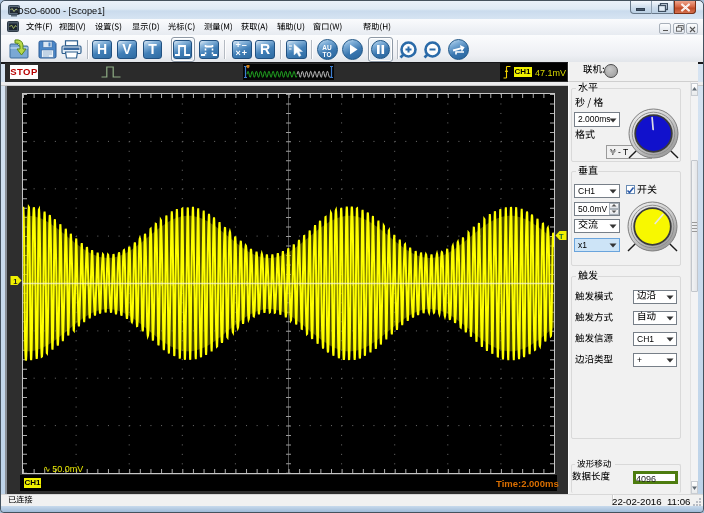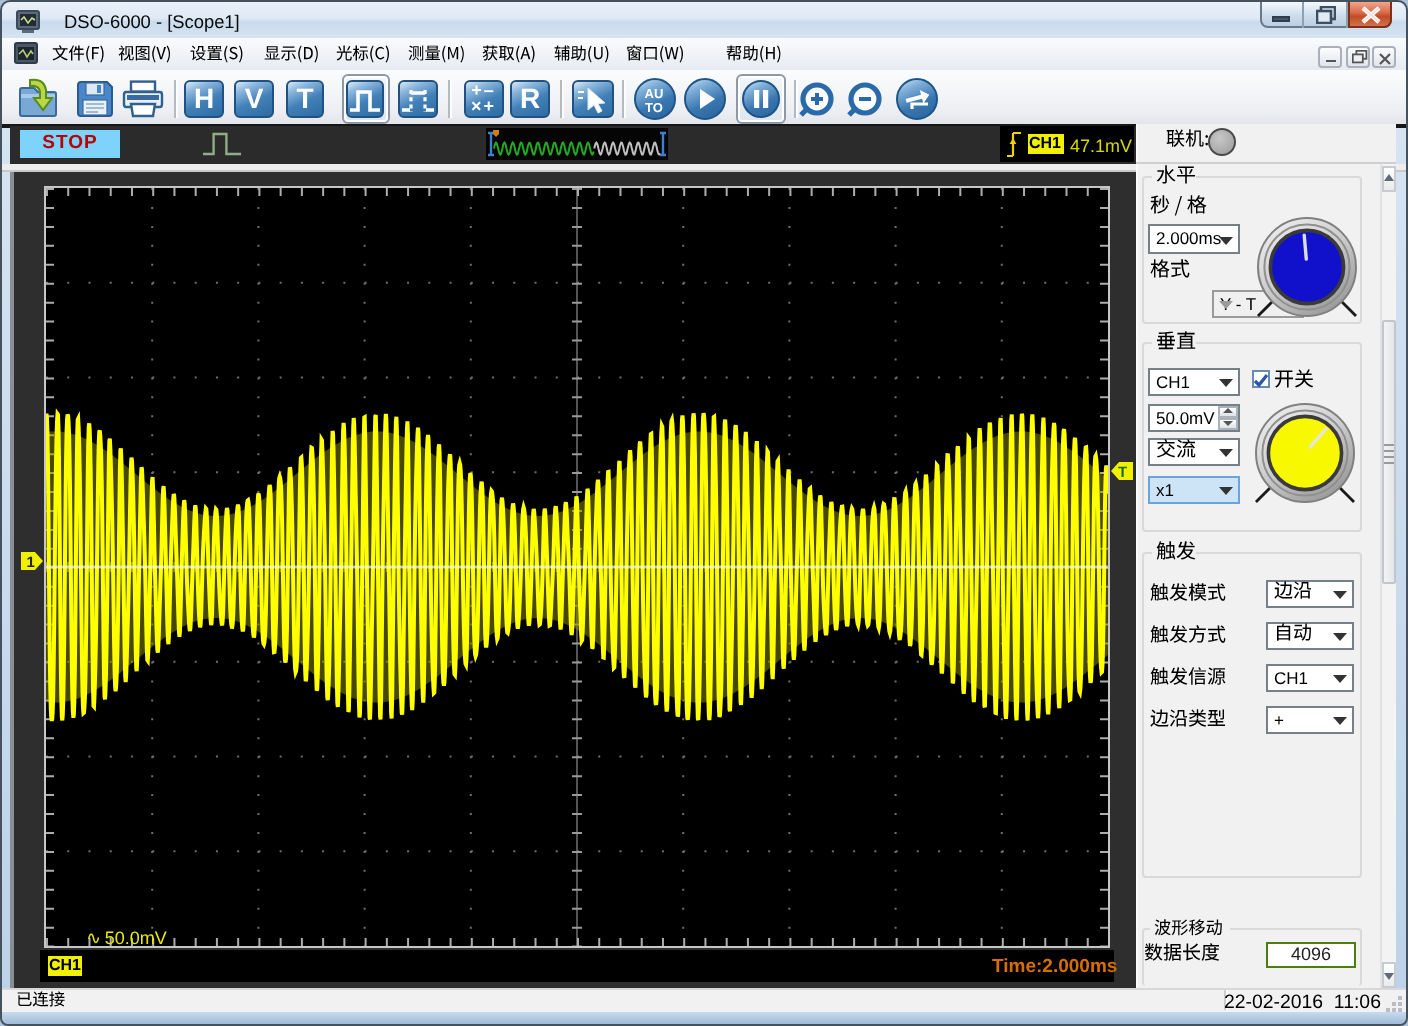--- a/index.html
+++ b/index.html
@@ -20,21 +20,21 @@
 
 <div class="abs" style="left:0;top:0;width:704px;height:513px;background:linear-gradient(180deg,#dae6f3,#bcd2e8);border:1px solid #45525e;border-radius:5px 5px 4px 4px"></div>
 <div class="abs" style="left:1px;top:505px;width:702px;height:7px;background:linear-gradient(180deg,#cfdff0,#9fbbd8);border-radius:0 0 4px 4px"></div>
 <div class="abs" style="left:1px;top:1px;width:702px;height:18px;background:linear-gradient(180deg,#eaf1f9 0%,#dfeaf5 45%,#cadbed 55%,#d6e4f2 100%);border-radius:5px 5px 0 0"></div>
 <svg class="abs" style="left:8px;top:5px" width="12" height="12">
 <rect x="0.5" y="0.5" width="11" height="9" rx="1" fill="#5a6a7a" stroke="#3a4a58"></rect>
 <rect x="2" y="2" width="8" height="6" fill="#222b36"></rect>
 <path d="M2.5 5 L4 3.5 L6 6.5 L8 4 L9.5 5" stroke="#cfe08a" stroke-width="0.8" fill="none"></path>
 <rect x="3" y="10" width="6" height="1.5" fill="#5a6a7a"></rect>
   </svg>
-<div class="abs" style="left:32px;top:5.5px;font-size:9.2px;color:#0a0a0a">DSO-6000 - [Scope1]</div>
+<div class="abs" style="left:17px;top:5.5px;font-size:9.2px;color:#0a0a0a">DSO-6000 - [Scope1]</div>
 <div class="abs" style="left:630px;top:1px;width:66px;height:13px;border:1px solid #68798a;border-top:none;border-radius:0 0 4px 4px;background:linear-gradient(180deg,#f5f9fd,#cdddec 55%,#bacfe3)"></div>
 <div class="abs" style="left:651px;top:1px;width:1px;height:13px;background:#8fa0b0"></div>
 <div class="abs" style="left:673px;top:1px;width:1px;height:13px;background:#8fa0b0"></div>
 <div class="abs" style="left:674px;top:1px;width:22px;height:13px;border-radius:0 0 4px 0;background:linear-gradient(180deg,#f0a58c 0%,#d86a48 45%,#c14c28 60%,#d4704e 100%);border:1px solid #7e3014;border-top:none"></div>
 <div class="abs" style="left:636px;top:8px;width:9px;height:3px;background:#47586a;border:1px solid #2f3f50"></div>
 <svg class="abs" style="left:658px;top:3px" width="10" height="9">
 <rect x="2.5" y="0.5" width="7" height="6" fill="none" stroke="#3d4e60" stroke-width="1.3"></rect>
 <rect x="0.5" y="2.5" width="7" height="6" fill="#dfeaf4" stroke="#3d4e60" stroke-width="1.3"></rect>
   </svg>
 <svg class="abs" style="left:680px;top:3px" width="11" height="9">
@@ -147,21 +147,21 @@
 <circle cx="9.5" cy="9.5" r="7" fill="#fdfdfd" stroke="#2a6aa8" stroke-width="2.6"></circle>
 <path d="M6.5 9.5 H12.5" stroke="#2a6aa8" stroke-width="2"></path>
 <path d="M4.5 14.5 L1.5 17.5" stroke="#2a6aa8" stroke-width="2.6"></path>
   </svg>
 <div class="tbc" style="left:448px;width:21px"><svg width="19" height="19">
 <path d="M4 8 L12 8 L12 5.5 L16 9 L12 12.5 L12 10 L4 10 Z" fill="#fff" transform="rotate(-15 9.5 9.5)"></path>
 <path d="M15 12 L7 12 L7 14.5" stroke="#fff" stroke-width="1.6" fill="none"></path>
     </svg></div>
 <div class="abs" style="left:1px;top:62px;width:702px;height:2px;background:#17171a"></div>
 <div class="abs" style="left:5px;top:63px;width:563px;height:19px;background:#2b2b2b"></div>
-<div class="abs" style="left:10px;top:65px;width:50px;height:14px;background:#7dd3fc;color:#b80000;font-weight:bold;font-size:9.5px;text-align:center;line-height:14px;letter-spacing:0.5px">STOP</div>
+<div class="abs" style="left:10px;top:65px;width:28px;height:14px;background:#ffffff;color:#b80000;font-weight:bold;font-size:9.5px;text-align:center;line-height:14px;letter-spacing:0.5px">STOP</div>
 <svg class="abs" style="left:101px;top:66px" width="20" height="12">
 <path d="M0.5 11 L5.8 11 L5.8 1 L12.2 1 L12.2 11 L19.5 11" stroke="#8fae85" stroke-width="1.2" fill="none"></path>
   </svg>
 <div class="abs" style="left:242.5px;top:63.5px;width:91px;height:16px;background:#050505"></div>
 <svg class="abs" style="left:242.5px;top:63.5px" width="91" height="16">
     <polyline points="4.0,10.3 4.3,8.8 4.7,7.7 5.0,7.3 5.4,7.7 5.7,8.8 6.1,10.2 6.4,11.7 6.8,12.9 7.1,13.3 7.5,13.0 7.8,11.9 8.2,10.4 8.5,8.9 8.8,7.8 9.2,7.3 9.5,7.6 9.9,8.6 10.2,10.1 10.6,11.6 10.9,12.8 11.3,13.3 11.6,13.0 12.0,12.0 12.3,10.6 12.6,9.0 13.0,7.9 13.3,7.3 13.7,7.6 14.0,8.5 14.4,10.0 14.7,11.5 15.1,12.7 15.4,13.3 15.8,13.1 16.1,12.1 16.4,10.7 16.8,9.2 17.1,7.9 17.5,7.3 17.8,7.5 18.2,8.4 18.5,9.8 18.9,11.4 19.2,12.6 19.6,13.3 19.9,13.1 20.3,12.2 20.6,10.8 20.9,9.3 21.3,8.0 21.6,7.4 22.0,7.5 22.3,8.3 22.7,9.7 23.0,11.3 23.4,12.5 23.7,13.2 24.1,13.2 24.4,12.3 24.8,10.9 25.1,9.4 25.4,8.1 25.8,7.4 26.1,7.4 26.5,8.2 26.8,9.6 27.2,11.1 27.5,12.5 27.9,13.2 28.2,13.2 28.6,12.4 28.9,11.1 29.2,9.5 29.6,8.2 29.9,7.4 30.3,7.4 30.6,8.1 31.0,9.5 31.3,11.0 31.7,12.4 32.0,13.2 32.4,13.2 32.7,12.5 33.0,11.2 33.4,9.7 33.7,8.3 34.1,7.4 34.4,7.4 34.8,8.1 35.1,9.3 35.5,10.9 35.8,12.3 36.2,13.1 36.5,13.2 36.9,12.6 37.2,11.3 37.5,9.8 37.9,8.4 38.2,7.5 38.6,7.3 38.9,8.0 39.3,9.2 39.6,10.8 40.0,12.2 40.3,13.1 40.7,13.3 41.0,12.7 41.4,11.4 41.7,9.9 42.0,8.5 42.4,7.5 42.7,7.3 43.1,7.9 43.4,9.1 43.8,10.6 44.1,12.1 44.5,13.0 44.8,13.3 45.2,12.7 45.5,11.6 45.8,10.0 46.2,8.6 46.5,7.6 46.9,7.3 47.2,7.8 47.6,9.0 47.9,10.5 48.3,12.0 48.6,13.0 49.0,13.3 49.3,12.8 49.6,11.7 50.0,10.2 50.3,8.7 50.7,7.6 51.0,7.3 51.4,7.7 51.7,8.9 52.1,10.4 52.4,11.9 52.8,12.9 53.1,13.3 53.5,12.9 53.8,11.8" stroke="#22aa22" stroke-width="1" fill="none"></polyline>
     <polyline points="54.1,10.3 54.5,8.8 54.8,7.7 55.2,7.3 55.5,7.7 55.9,8.8 56.2,10.2 56.6,11.7 56.9,12.9 57.3,13.3 57.6,12.9 57.9,11.9 58.3,10.4 58.6,8.9 59.0,7.8 59.3,7.3 59.7,7.6 60.0,8.6 60.4,10.1 60.7,11.6 61.1,12.8 61.4,13.3 61.8,13.0 62.1,12.0 62.4,10.6 62.8,9.0 63.1,7.9 63.5,7.3 63.8,7.6 64.2,8.5 64.5,10.0 64.9,11.5 65.2,12.7 65.6,13.3 65.9,13.1 66.2,12.1 66.6,10.7 66.9,9.2 67.3,7.9 67.6,7.3 68.0,7.5 68.3,8.4 68.7,9.9 69.0,11.4 69.4,12.6 69.7,13.3 70.1,13.1 70.4,12.2 70.7,10.8 71.1,9.3 71.4,8.0 71.8,7.3 72.1,7.5 72.5,8.3 72.8,9.7 73.2,11.3 73.5,12.5 73.9,13.2 74.2,13.2 74.5,12.3 74.9,10.9 75.2,9.4 75.6,8.1 75.9,7.4 76.3,7.4 76.6,8.2 77.0,9.6 77.3,11.1 77.7,12.5 78.0,13.2 78.4,13.2 78.7,12.4 79.0,11.1 79.4,9.5 79.7,8.2 80.1,7.4 80.4,7.4 80.8,8.2 81.1,9.5 81.5,11.0 81.8,12.4 82.2,13.2 82.5,13.2 82.8,12.5 83.2,11.2 83.5,9.6 83.9,8.3 84.2,7.4 84.6,7.4 84.9,8.1 85.3,9.4 85.6,10.9 86.0,12.3 86.3,13.1 86.7,13.2 87.0,12.6" stroke="#c0c0c0" stroke-width="1" fill="none"></polyline>
     <path d="M2.5 2 L2.5 14 M1 2.5 L4 2.5 M1 13.5 L4 13.5" stroke="#3f7fd0" stroke-width="1.2" fill="none"></path>
     <path d="M88.5 2 L88.5 14 M87 2.5 L90 2.5 M87 13.5 L90 13.5" stroke="#3f7fd0" stroke-width="1.2" fill="none"></path>
     <path d="M3.5 1 L6.5 1 L6.5 3 L5 4.5 L3.5 3 Z" fill="#d08018"></path>
@@ -350,21 +350,21 @@
     <path d="M0.5 0.5 L7.5 0.5 L4 4.5 Z" fill="#333"></path>
   </svg>
 <div class="fs" style="left:571px;top:464px;width:110px;height:29px;border-bottom:none"></div>
 <div class="fslab" style="left:575px;top:459px;width:40px;height:11px"></div>
 <svg style="position:absolute;left:577px;top:460.3px;overflow:visible" width="35" height="12">
     <path d="M3.4 0.9H7.7V1.5H3.4ZM3.4 3.0H7.2V3.6H3.4ZM5.1 -0.4H5.8V3.3H5.1ZM3.0 0.9H3.7V3.1Q3.7 3.6 3.7 4.2Q3.6 4.7 3.5 5.3Q3.4 6.0 3.2 6.5Q2.9 7.1 2.6 7.6Q2.5 7.5 2.4 7.4Q2.3 7.4 2.2 7.3Q2.1 7.3 2.0 7.2Q2.4 6.8 2.6 6.2Q2.8 5.7 2.9 5.2Q3.0 4.6 3.0 4.1Q3.0 3.5 3.0 3.1ZM7.5 0.9H7.6L7.8 0.9L8.2 1.0Q8.1 1.5 7.9 1.9Q7.7 2.4 7.5 2.7L6.9 2.6Q7.1 2.3 7.2 1.8Q7.4 1.4 7.5 1.0ZM4.4 3.4Q4.7 4.2 5.3 5.0Q5.8 5.7 6.6 6.2Q7.4 6.7 8.3 7.0Q8.2 7.1 8.2 7.2Q8.1 7.3 8.0 7.4Q7.9 7.5 7.9 7.6Q6.4 7.1 5.4 6.1Q4.4 5.0 3.9 3.5ZM0.8 0.2 1.2 -0.3Q1.4 -0.1 1.7 0.0Q2.0 0.2 2.3 0.3Q2.5 0.5 2.7 0.7L2.3 1.2Q2.1 1.1 1.9 0.9Q1.6 0.7 1.3 0.5Q1.0 0.3 0.8 0.2ZM0.3 2.5 0.7 2.0Q1.0 2.2 1.2 2.3Q1.5 2.5 1.8 2.6Q2.1 2.8 2.2 2.9L1.8 3.5Q1.7 3.3 1.4 3.2Q1.2 3.0 0.9 2.8Q0.6 2.7 0.3 2.5ZM0.5 7.0Q0.7 6.7 1.0 6.3Q1.2 5.8 1.5 5.3Q1.7 4.8 1.9 4.3L2.5 4.7Q2.3 5.1 2.0 5.6Q1.8 6.1 1.6 6.6Q1.3 7.1 1.1 7.5ZM6.9 3.0H7.1L7.2 3.0L7.6 3.2Q7.3 4.4 6.7 5.2Q6.1 6.1 5.3 6.7Q4.5 7.3 3.6 7.6Q3.6 7.5 3.5 7.4Q3.4 7.3 3.3 7.2Q3.3 7.1 3.2 7.0Q4.1 6.7 4.8 6.2Q5.6 5.7 6.1 4.9Q6.7 4.2 6.9 3.1Z M9.1 0.2H13.5V0.8H9.1ZM8.9 3.0H13.6V3.6H8.9ZM12.1 0.3H12.7V7.6H12.1ZM10.1 0.3H10.7V3.1Q10.7 3.9 10.6 4.7Q10.5 5.5 10.3 6.3Q10.0 7.0 9.4 7.6Q9.4 7.6 9.3 7.5Q9.2 7.4 9.1 7.3Q9.0 7.2 8.9 7.2Q9.4 6.6 9.7 5.9Q9.9 5.3 10.0 4.5Q10.1 3.8 10.1 3.1ZM15.9 -0.2 16.5 0.1Q16.2 0.4 15.8 0.8Q15.4 1.2 14.9 1.5Q14.5 1.9 14.0 2.1Q13.9 2.0 13.8 1.9Q13.7 1.7 13.5 1.6Q13.9 1.4 14.4 1.1Q14.8 0.8 15.2 0.5Q15.6 0.1 15.9 -0.2ZM16.1 2.2 16.7 2.4Q16.4 2.8 16.0 3.2Q15.5 3.6 15.0 4.0Q14.6 4.3 14.1 4.6Q14.0 4.5 13.9 4.4Q13.7 4.2 13.6 4.1Q14.1 3.9 14.5 3.6Q15.0 3.3 15.4 2.9Q15.8 2.5 16.1 2.2ZM16.3 4.5 16.9 4.7Q16.6 5.3 16.1 5.9Q15.5 6.4 14.9 6.8Q14.3 7.3 13.7 7.6Q13.6 7.4 13.4 7.3Q13.3 7.1 13.2 7.0Q13.8 6.8 14.4 6.4Q15.0 6.0 15.5 5.5Q16.0 5.0 16.3 4.5Z M18.9 0.3H19.5V7.6H18.9ZM17.6 2.1H20.6V2.7H17.6ZM18.9 2.4 19.3 2.5Q19.2 3.0 19.0 3.5Q18.8 4.0 18.7 4.4Q18.5 4.9 18.2 5.3Q18.0 5.8 17.8 6.1Q17.8 5.9 17.7 5.7Q17.6 5.6 17.5 5.4Q17.7 5.1 18.0 4.6Q18.3 4.0 18.5 3.5Q18.7 2.9 18.9 2.4ZM20.1 -0.3 20.5 0.3Q20.2 0.4 19.7 0.5Q19.3 0.7 18.8 0.8Q18.3 0.9 17.9 0.9Q17.9 0.8 17.8 0.7Q17.7 0.5 17.7 0.4Q18.1 0.3 18.6 0.2Q19.0 0.1 19.4 -0.0Q19.8 -0.1 20.1 -0.3ZM19.5 2.9Q19.6 3.0 19.7 3.2Q19.9 3.4 20.1 3.6Q20.2 3.8 20.4 4.0Q20.5 4.2 20.6 4.2L20.2 4.8Q20.1 4.6 20.0 4.4Q19.9 4.2 19.7 4.0Q19.6 3.7 19.4 3.5Q19.3 3.3 19.2 3.2ZM22.7 -0.4 23.4 -0.2Q23.0 0.4 22.4 1.0Q21.8 1.5 20.9 2.0Q20.9 1.9 20.8 1.8Q20.7 1.7 20.6 1.7Q20.5 1.6 20.5 1.5Q21.3 1.1 21.8 0.6Q22.4 0.1 22.7 -0.4ZM23.2 2.8 23.9 2.9Q23.5 3.6 22.8 4.3Q22.1 5.0 21.0 5.5Q21.0 5.4 20.9 5.3Q20.8 5.2 20.7 5.2Q20.7 5.1 20.6 5.0Q21.2 4.7 21.7 4.3Q22.2 4.0 22.6 3.6Q23.0 3.2 23.2 2.8ZM22.4 0.5H24.5V1.0H21.9ZM24.3 0.5H24.4L24.5 0.4L25.0 0.7Q24.7 1.3 24.3 1.8Q23.8 2.2 23.3 2.6Q22.7 3.0 22.1 3.2Q21.5 3.5 20.8 3.7Q20.8 3.6 20.7 3.4Q20.6 3.2 20.5 3.2Q21.1 3.0 21.7 2.8Q22.3 2.6 22.8 2.2Q23.3 1.9 23.7 1.5Q24.1 1.1 24.3 0.6ZM22.8 3.6H25.0V4.1H22.3ZM24.8 3.6H24.9L25.0 3.5L25.4 3.7Q25.2 4.6 24.7 5.2Q24.2 5.9 23.6 6.3Q22.9 6.8 22.2 7.1Q21.5 7.4 20.7 7.6Q20.6 7.5 20.5 7.3Q20.4 7.2 20.3 7.1Q21.0 6.9 21.7 6.6Q22.4 6.4 23.0 5.9Q23.6 5.5 24.1 5.0Q24.5 4.4 24.8 3.7ZM21.6 1.8 22.1 1.5Q22.4 1.7 22.7 1.9Q23.0 2.1 23.2 2.3L22.6 2.7Q22.5 2.5 22.2 2.2Q21.9 2.0 21.6 1.8ZM22.0 5.2 22.5 4.9Q22.8 5.1 23.2 5.3Q23.5 5.6 23.7 5.8L23.2 6.2Q23.0 6.0 22.7 5.7Q22.3 5.4 22.0 5.2Z M30.2 1.6H33.6V2.3H30.2ZM33.3 1.6H33.9Q33.9 1.6 33.9 1.7Q33.9 1.8 33.9 1.8Q33.9 1.9 33.9 2.0Q33.9 3.3 33.8 4.2Q33.8 5.1 33.7 5.7Q33.7 6.3 33.6 6.6Q33.5 7.0 33.4 7.1Q33.3 7.3 33.1 7.4Q33.0 7.4 32.8 7.4Q32.6 7.5 32.3 7.5Q31.9 7.5 31.6 7.4Q31.6 7.3 31.5 7.1Q31.5 6.9 31.4 6.8Q31.7 6.8 32.0 6.8Q32.4 6.8 32.5 6.8Q32.6 6.8 32.7 6.8Q32.8 6.8 32.8 6.7Q32.9 6.6 33.0 6.3Q33.0 6.0 33.1 5.4Q33.1 4.8 33.2 3.9Q33.2 3.1 33.3 1.8ZM31.4 -0.2H32.1Q32.1 0.7 32.0 1.6Q32.0 2.5 31.9 3.4Q31.8 4.2 31.6 5.0Q31.4 5.8 31.1 6.4Q30.8 7.1 30.3 7.6Q30.2 7.5 30.1 7.4Q30.0 7.3 29.9 7.2Q29.8 7.1 29.7 7.1Q30.2 6.6 30.5 6.0Q30.8 5.4 31.0 4.7Q31.2 4.0 31.3 3.1Q31.3 2.3 31.4 1.5Q31.4 0.6 31.4 -0.2ZM26.6 0.4H29.9V1.0H26.6ZM26.3 2.4H30.0V3.0H26.3ZM28.8 3.9 29.3 3.7Q29.5 4.1 29.7 4.6Q29.8 5.0 30.0 5.4Q30.1 5.8 30.2 6.1L29.6 6.3Q29.5 6.0 29.4 5.6Q29.3 5.2 29.1 4.7Q28.9 4.3 28.8 3.9ZM26.6 6.5 26.5 6.0 26.9 5.7 29.7 5.1Q29.7 5.2 29.7 5.4Q29.7 5.6 29.8 5.7Q29.0 5.9 28.4 6.0Q27.9 6.1 27.6 6.2Q27.2 6.3 27.0 6.4Q26.8 6.4 26.7 6.4Q26.6 6.5 26.6 6.5ZM26.6 6.5Q26.6 6.5 26.5 6.3Q26.5 6.2 26.4 6.1Q26.4 6.0 26.4 5.9Q26.5 5.9 26.5 5.7Q26.6 5.5 26.7 5.3Q26.8 5.2 26.9 4.9Q27.0 4.6 27.1 4.3Q27.2 3.9 27.3 3.5Q27.4 3.1 27.5 2.6L28.2 2.8Q28.1 3.4 27.9 4.0Q27.7 4.6 27.5 5.1Q27.3 5.7 27.0 6.1V6.2Q27.0 6.2 27.0 6.2Q26.9 6.2 26.8 6.3Q26.7 6.3 26.6 6.4Q26.6 6.5 26.6 6.5Z" fill="#000"></path>
   </svg>
 <svg style="position:absolute;left:572px;top:472px;overflow:visible" width="39" height="13">
     <path d="M0.7 4.5H4.3V5.2H0.7ZM0.5 1.4H5.0V2.0H0.5ZM4.2 -0.2 4.8 0.1Q4.6 0.4 4.4 0.7Q4.2 1.0 4.0 1.3L3.5 1.0Q3.6 0.9 3.7 0.7Q3.9 0.4 4.0 0.2Q4.1 -0.0 4.2 -0.2ZM2.4 -0.4H3.1V3.8H2.4ZM0.8 0.1 1.4 -0.2Q1.6 0.1 1.7 0.5Q1.9 0.8 2.0 1.1L1.4 1.3Q1.3 1.1 1.2 0.7Q1.0 0.4 0.8 0.1ZM2.4 1.6 2.9 1.9Q2.7 2.3 2.4 2.7Q2.0 3.1 1.6 3.5Q1.2 3.8 0.8 4.0Q0.7 3.9 0.6 3.7Q0.5 3.5 0.4 3.4Q0.8 3.3 1.2 3.0Q1.5 2.7 1.9 2.3Q2.2 2.0 2.4 1.6ZM3.0 1.8Q3.1 1.9 3.4 2.1Q3.6 2.2 3.9 2.4Q4.2 2.6 4.4 2.7Q4.7 2.9 4.8 2.9L4.4 3.5Q4.2 3.4 4.0 3.2Q3.8 3.0 3.5 2.8Q3.3 2.6 3.0 2.4Q2.8 2.3 2.6 2.2ZM5.8 1.4H9.0V2.1H5.8ZM6.0 -0.3 6.6 -0.2Q6.5 0.7 6.3 1.6Q6.1 2.4 5.8 3.1Q5.5 3.9 5.1 4.4Q5.1 4.4 5.0 4.3Q4.9 4.2 4.7 4.1Q4.6 4.0 4.6 4.0Q4.9 3.5 5.2 2.8Q5.5 2.1 5.7 1.3Q5.8 0.5 6.0 -0.3ZM7.7 1.9 8.4 1.9Q8.2 3.5 7.8 4.8Q7.3 6.0 6.6 6.9Q5.9 7.8 4.7 8.4Q4.7 8.3 4.6 8.2Q4.5 8.1 4.4 8.0Q4.4 7.9 4.3 7.8Q5.4 7.3 6.1 6.4Q6.8 5.6 7.1 4.5Q7.5 3.3 7.7 1.9ZM6.2 2.1Q6.4 3.3 6.8 4.4Q7.2 5.5 7.8 6.4Q8.4 7.2 9.2 7.7Q9.1 7.8 9.0 8.0Q8.8 8.1 8.7 8.3Q7.8 7.7 7.2 6.8Q6.6 5.9 6.2 4.7Q5.8 3.6 5.5 2.2ZM1.0 6.1 1.5 5.7Q2.0 5.9 2.5 6.2Q3.1 6.4 3.6 6.7Q4.0 6.9 4.4 7.2L3.9 7.7Q3.6 7.4 3.1 7.2Q2.6 6.9 2.1 6.6Q1.5 6.3 1.0 6.1ZM4.1 4.5H4.2L4.3 4.5L4.7 4.7Q4.4 5.7 3.8 6.4Q3.2 7.1 2.4 7.6Q1.7 8.0 0.7 8.3Q0.7 8.2 0.6 8.0Q0.5 7.8 0.4 7.7Q1.2 7.5 2.0 7.1Q2.7 6.7 3.3 6.1Q3.8 5.5 4.1 4.6ZM1.0 6.1Q1.2 5.9 1.4 5.5Q1.7 5.1 1.9 4.7Q2.1 4.3 2.2 3.9L2.9 4.0Q2.7 4.4 2.5 4.8Q2.3 5.2 2.1 5.6Q1.9 6.0 1.7 6.3Z M13.6 0.0H18.3V2.5H13.6V1.9H17.6V0.7H13.6ZM13.2 0.0H14.0V2.9Q14.0 3.5 13.9 4.2Q13.9 4.9 13.8 5.7Q13.7 6.4 13.4 7.1Q13.2 7.8 12.8 8.4Q12.7 8.3 12.6 8.2Q12.5 8.1 12.4 8.1Q12.3 8.0 12.2 7.9Q12.5 7.4 12.8 6.8Q13.0 6.1 13.1 5.4Q13.2 4.8 13.2 4.1Q13.2 3.5 13.2 2.9ZM13.6 3.5H18.6V4.2H13.6ZM14.4 7.4H17.9V8.0H14.4ZM15.8 2.4H16.5V5.6H15.8ZM14.1 5.3H18.3V8.3H17.6V6.0H14.8V8.4H14.1ZM9.8 4.6Q10.3 4.5 11.1 4.3Q11.9 4.0 12.7 3.8L12.8 4.4Q12.1 4.7 11.3 4.9Q10.6 5.2 10.0 5.4ZM9.9 1.5H12.8V2.2H9.9ZM11.1 -0.4H11.8V7.4Q11.8 7.7 11.7 7.9Q11.6 8.1 11.4 8.2Q11.3 8.2 11.0 8.3Q10.7 8.3 10.2 8.3Q10.2 8.2 10.2 8.0Q10.1 7.8 10.0 7.6Q10.3 7.6 10.6 7.6Q10.8 7.6 10.9 7.6Q11.0 7.6 11.0 7.6Q11.1 7.5 11.1 7.4Z M21.2 8.3Q21.2 8.2 21.2 8.1Q21.1 8.0 21.1 7.8Q21.0 7.7 20.9 7.6Q21.1 7.6 21.2 7.5Q21.3 7.3 21.3 7.0V-0.3H22.1V7.6Q22.1 7.6 22.0 7.7Q21.9 7.7 21.8 7.8Q21.7 7.9 21.6 8.0Q21.4 8.0 21.3 8.1Q21.2 8.2 21.2 8.3ZM21.2 8.3 21.2 7.6 21.6 7.3 24.4 6.6Q24.4 6.8 24.4 7.0Q24.4 7.2 24.5 7.3Q23.5 7.6 22.9 7.8Q22.3 7.9 22.0 8.0Q21.6 8.1 21.5 8.2Q21.3 8.3 21.2 8.3ZM19.5 3.3H28.0V4.1H19.5ZM24.2 3.7Q24.5 4.6 25.1 5.3Q25.6 6.0 26.4 6.6Q27.2 7.1 28.2 7.4Q28.1 7.5 28.0 7.6Q27.9 7.7 27.8 7.8Q27.7 8.0 27.7 8.1Q26.6 7.7 25.8 7.1Q25.0 6.6 24.5 5.7Q23.9 4.9 23.5 3.8ZM26.3 -0.2 27.0 0.1Q26.6 0.7 26.0 1.2Q25.4 1.7 24.7 2.1Q24.0 2.5 23.4 2.8Q23.3 2.8 23.2 2.6Q23.1 2.5 23.0 2.4Q22.9 2.3 22.8 2.2Q23.4 2.0 24.1 1.6Q24.7 1.2 25.3 0.8Q25.9 0.3 26.3 -0.2Z M30.7 2.3H37.4V2.9H30.7ZM30.8 5.1H36.2V5.7H30.8ZM32.2 1.5H32.9V3.9H35.1V1.5H35.9V4.5H32.2ZM36.0 5.1H36.2L36.3 5.0L36.8 5.3Q36.4 6.0 35.7 6.6Q35.1 7.1 34.3 7.4Q33.5 7.8 32.5 8.0Q31.6 8.2 30.6 8.3Q30.6 8.2 30.5 8.0Q30.4 7.8 30.3 7.7Q31.2 7.6 32.1 7.4Q33.0 7.2 33.8 6.9Q34.5 6.6 35.1 6.2Q35.7 5.8 36.0 5.2ZM32.3 5.6Q32.8 6.2 33.6 6.6Q34.4 7.1 35.4 7.3Q36.5 7.6 37.6 7.7Q37.6 7.8 37.5 7.9Q37.4 8.0 37.3 8.1Q37.3 8.3 37.2 8.4Q36.0 8.2 34.9 7.9Q33.9 7.6 33.1 7.1Q32.2 6.6 31.7 5.8ZM30.0 0.5H37.5V1.2H30.0ZM29.7 0.5H30.4V3.1Q30.4 3.7 30.4 4.4Q30.4 5.0 30.3 5.7Q30.2 6.5 30.0 7.1Q29.8 7.8 29.5 8.4Q29.4 8.3 29.3 8.2Q29.2 8.2 29.1 8.1Q28.9 8.1 28.8 8.0Q29.1 7.5 29.3 6.9Q29.5 6.2 29.6 5.6Q29.6 4.9 29.7 4.3Q29.7 3.7 29.7 3.1ZM33.0 -0.3 33.7 -0.4Q33.9 -0.1 34.1 0.2Q34.2 0.5 34.3 0.8L33.5 1.0Q33.4 0.7 33.3 0.4Q33.2 0.0 33.0 -0.3Z" fill="#000"></path>
   </svg>
-<div class="abs" style="left:633px;top:471px;width:45px;height:12.5px;background:#fff;border:1px solid #4d7c0f;font-size:9px;line-height:11px;text-align:center;color:#222">4096</div>
+<div class="abs" style="left:633px;top:471px;width:45px;height:12.5px;background:#fff;border:3px solid #4d7c0f;font-size:9px;line-height:11px;text-align:left;color:#222">4096</div>
 <div class="abs" style="left:690px;top:82px;width:8px;height:412px;background:#f3f3f4;border-left:1px solid #e2e2e2"></div>
 <div class="abs" style="left:690.5px;top:83px;width:7.5px;height:13px;background:linear-gradient(#fefefe,#e8eaec);border:1px solid #c8ccd2"></div>
 <svg class="abs" style="left:692px;top:87px" width="5" height="4">
     <path d="M0 3.5 L5 3.5 L2.5 0 Z" fill="#606a74"></path>
   </svg>
 <div class="abs" style="left:690.5px;top:481px;width:7.5px;height:13px;background:linear-gradient(#fefefe,#e8eaec);border:1px solid #c8ccd2"></div>
 <svg class="abs" style="left:692px;top:486px" width="5" height="4">
     <path d="M0 0.5 L5 0.5 L2.5 4 Z" fill="#606a74"></path>
   </svg>
 <div class="abs" style="left:690.5px;top:160px;width:7.5px;height:132px;background:linear-gradient(90deg,#f2f3f4,#e4e6e9);border:1px solid #c2c6cc;border-radius:1px"></div>

